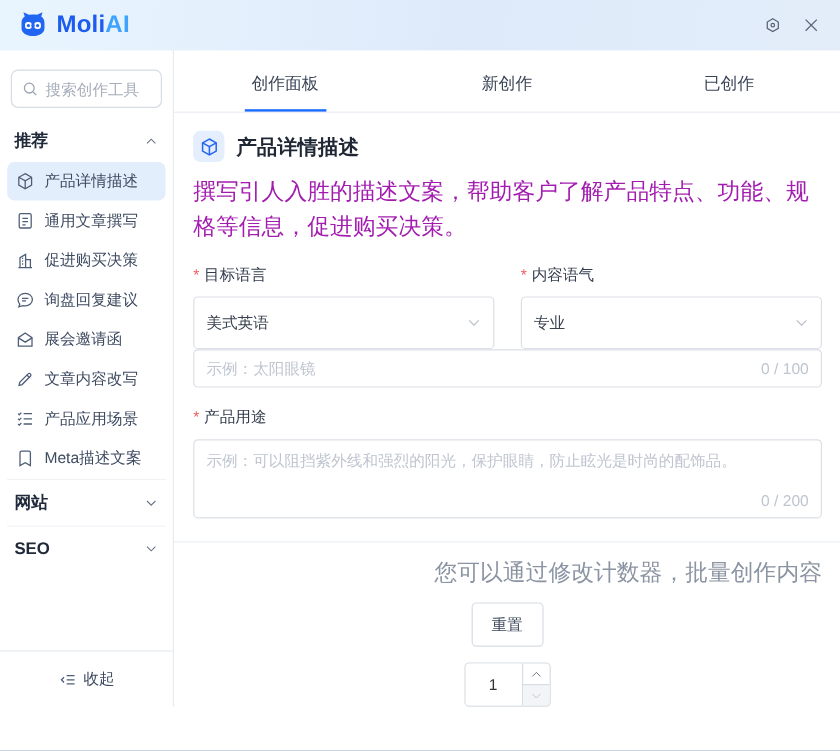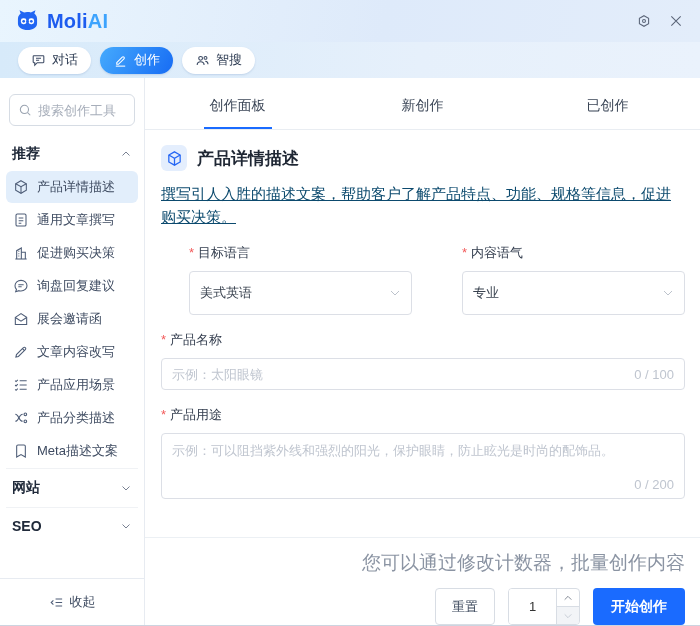--- a/index.html
+++ b/index.html
@@ -61,44 +61,44 @@
          color:#3a4556; cursor:pointer; }
   .tab-inner { padding:15px 6px 12px; border-bottom:2px solid transparent; }
   .tab.active .tab-inner { border-bottom-color:#1a6bff; }
 
   .content { flex:1; padding:15px 15px 0 16px; overflow:hidden; }
   .tool-head { display:flex; align-items:center; gap:10px; }
   .tool-icon { width:26px; height:26px; border-radius:6px; background:#e4eefd; display:flex;
                align-items:center; justify-content:center; }
   .tool-icon svg { width:17px; height:17px; stroke:#2566f4; fill:none; stroke-width:1.8; }
   .tool-title { font-size:17px; font-weight:bold; color:#1f2734; }
-  .tool-desc { margin-top:12px; font-size:15px; color:#0c4a6e; line-height:1.5;text-decoration:underline; }
+  .tool-desc { margin-top:12px; font-size:19px; color:#a21caf; line-height:1.5; }
 
   .form-row { display:flex; gap:22px; }
-  .form-col { flex:1; min-width:0;margin-left:28px; }
+  .form-col { flex:1; min-width:0; }
   .field-label { margin:16px 0 9px; font-size:13px; color:#323c4d; }
   .field-label .req { color:#f25a5a; margin-right:4px; }
   .select-box { height:44px; border:1px solid #dcdfe6; border-radius:4px; display:flex;
                 align-items:center; justify-content:space-between; padding:0 10px; font-size:13px;
                 color:#39424f; cursor:pointer; background:#fff; }
   .select-box svg { width:12px; height:12px; stroke:#b6bcc6; fill:none; stroke-width:1.8; }
   .input-box { height:32px; border:1px solid #dcdfe6; border-radius:4px; display:flex;
                align-items:center; padding:0 10px; gap:8px; }
   .input-box input { flex:1; border:none; outline:none; font-size:13px; color:#333; min-width:0; }
   .input-box input::placeholder, .textarea-box textarea::placeholder { color:#bfc5cf; }
   .counter { font-size:13px; color:#bfc5cf; white-space:nowrap; }
   .textarea-box { height:66px; border:1px solid #dcdfe6; border-radius:4px; padding:8px 10px 6px;
                   display:flex; flex-direction:column; }
   .textarea-box textarea { flex:1; border:none; outline:none; resize:none; font-size:13px;
                            color:#333; font-family:inherit; }
   .textarea-box .counter { align-self:flex-end; }
 
   .footer { border-top:1px solid #ecf0f4; padding:12px 15px 0; flex:none; }
   .hint { text-align:right; font-size:19px; color:#8b94a3; margin-bottom:12px; }
-  .actions { display:flex; justify-content:flex-end; align-items:center; gap:13px; }
+  .actions { display:flex; justify-content:flex-end; align-items:center; gap:13px;flex-direction:column; }
   .btn-reset { width:60px; height:37px; background:#fff; border:1px solid #d8dde4; border-radius:4px;
                font-size:13px; color:#3c485c; cursor:pointer; font-family:inherit; }
   .stepper { width:72px; height:37px; border:1px solid #d8dde4; border-radius:4px; display:flex;
              overflow:hidden; background:#fff; }
   .stepper input { width:47px; border:none; outline:none; text-align:center; font-size:13px; color:#333; }
   .step-col { width:23px; border-left:1px solid #d8dde4; display:flex; flex-direction:column; }
   .step-up, .step-down { flex:1; display:flex; align-items:center; justify-content:center; cursor:pointer; }
   .step-up svg { width:10px; height:10px; stroke:#5c6573; fill:none; stroke-width:1.8; }
   .step-down { border-top:1px solid #d8dde4; background:#f2f4f7; }
   .step-down svg { width:10px; height:10px; stroke:#b9c0ca; fill:none; stroke-width:1.8; }
@@ -130,45 +130,20 @@
           </svg>
       </span>
       <span class="wicon">
         <svg viewBox="0 0 24 24">
             <path d="M5 5l14 14M19 5L5 19"></path>
           </svg>
       </span>
     </div>
   </div>
 
-  <div class="toolbar">
-    <div class="pill">
-      <svg viewBox="0 0 24 24">
-          <path d="M4.5 4.5h15a1 1 0 0 1 1 1v9a1 1 0 0 1-1 1H10l-4 4v-4H4.5a1 1 0 0 1-1-1v-9a1 1 0 0 1 1-1z"></path>
-          <path d="M8 8.5h8M8 11.5h5"></path>
-        </svg>
-      <span>对话</span>
-    </div>
-    <div class="pill active">
-      <svg viewBox="0 0 24 24">
-          <path d="M6 15.5L14.8 6.6a1.9 1.9 0 0 1 2.7 0 1.9 1.9 0 0 1 0 2.7L8.6 18.1H6z"></path>
-          <path d="M4.5 21h15"></path>
-        </svg>
-      <span>创作</span>
-    </div>
-    <div class="pill">
-      <svg viewBox="0 0 24 24">
-          <circle cx="9" cy="8.5" r="3"></circle>
-          <path d="M3.5 19c0-3 2.5-5 5.5-5s5.5 2 5.5 5"></path>
-          <circle cx="16.8" cy="7.8" r="2.3"></circle>
-          <path d="M16.5 13.3c2.6.2 4.3 2.1 4.3 4.5"></path>
-        </svg>
-      <span>智搜</span>
-    </div>
-  </div>
 
   <div class="bodywrap">
 
     <aside class="sidebar">
       <div class="search-wrap">
         <div class="search-box">
           <svg viewBox="0 0 24 24">
               <circle cx="11" cy="11" r="7"></circle>
               <path d="M16.5 16.5L21 21"></path>
             </svg>
@@ -228,29 +203,20 @@
               <path d="M14.2 6.8l3 3"></path>
             </svg>
           <span>文章内容改写</span>
         </div>
         <div class="side-item">
           <svg viewBox="0 0 24 24">
               <path d="M10 5.5h10.5M10 12h10.5M10 18.5h10.5"></path>
               <path d="M3.2 5.5l1.4 1.4 2.6-2.6M3.2 12l1.4 1.4 2.6-2.6M3.2 18.5l1.4 1.4 2.6-2.6"></path>
             </svg>
           <span>产品应用场景</span>
-        </div>
-        <div class="side-item">
-          <svg viewBox="0 0 24 24">
-              <path d="M3.5 6.5c5.5 0 5 10.5 11 10.5"></path>
-              <path d="M3.5 17c5.5 0 5-10.5 11-10.5"></path>
-              <circle cx="18.5" cy="6.5" r="2"></circle>
-              <circle cx="18.5" cy="17" r="2"></circle>
-            </svg>
-          <span>产品分类描述</span>
         </div>
         <div class="side-item">
           <svg viewBox="0 0 24 24">
               <path d="M5.5 5a2 2 0 0 1 2-2h9a2 2 0 0 1 2 2v16l-6.5-3.6L5.5 21z"></path>
             </svg>
           <span>Meta描述文案</span>
         </div>
 
         <div class="section-head bordered">
           <span>网站</span>
@@ -319,23 +285,20 @@
             </div>
             <div class="select-box">
               <span>专业</span>
               <svg viewBox="0 0 24 24">
                   <path d="M4 8l8 8 8-8"></path>
                 </svg>
             </div>
           </div>
         </div>
 
-        <div class="field-label">
-          <span class="req">*</span><span>产品名称</span>
-        </div>
         <div class="input-box">
           <input type="text" placeholder="示例：太阳眼镜" style="">
           <span class="counter">0 / 100</span>
         </div>
 
         <div class="field-label">
           <span class="req">*</span><span>产品用途</span>
         </div>
         <div class="textarea-box">
           <textarea placeholder="示例：可以阻挡紫外线和强烈的阳光，保护眼睛，防止眩光是时尚的配饰品。" style=""></textarea>
@@ -355,18 +318,17 @@
                     <path d="M4 16l8-8 8 8"></path>
                   </svg>
               </span>
               <span class="step-down">
                 <svg viewBox="0 0 24 24">
                     <path d="M4 8l8 8 8-8"></path>
                   </svg>
               </span>
             </div>
           </div>
-          <button class="btn-submit">开始创作</button>
         </div>
       </div>
     </main>
   </div>
 </div>
 
 </body></html>

